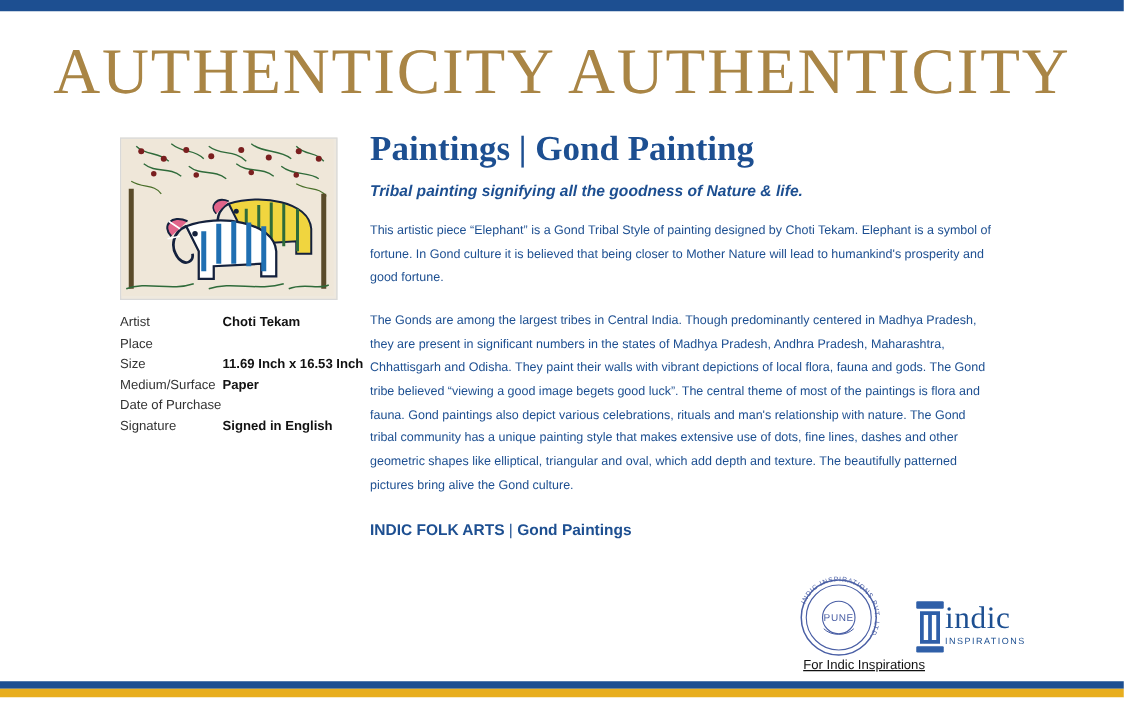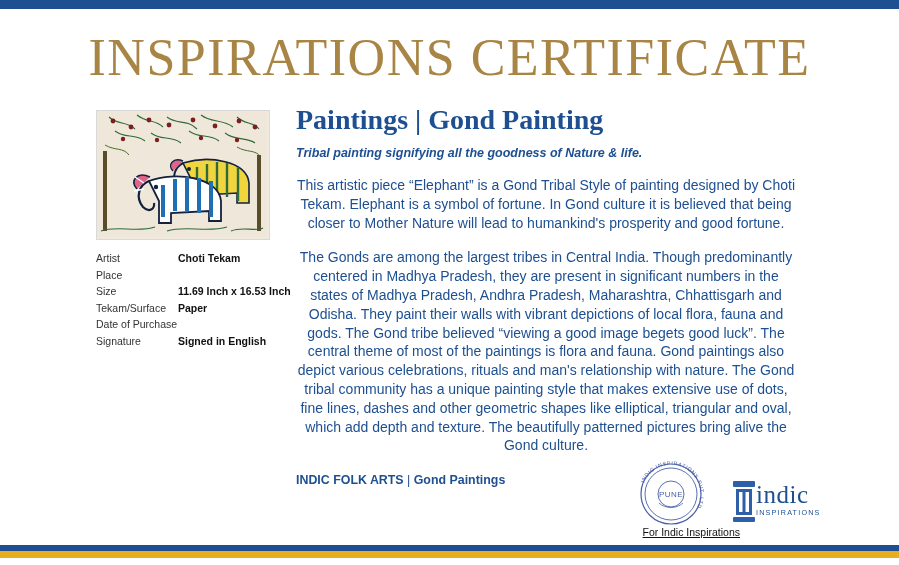--- a/index.html
+++ b/index.html
@@ -122,25 +122,25 @@
     line-height: 32px;
   }
   .tagline {
     font-size: 12.5px;
     font-style: italic;
     font-weight: bold;
     color: #1d4f91;
     margin: 0 0 16px 0;
   }
   .para {
-    font-size: 14px;
+    font-size: 10px;
     line-height: 18.8px;
     color: #1d4f91;
     margin: 0 0 16px 0;
-    text-align: center;
+    text-align: left;
   }
   .footer-line {
     font-size: 12.4px;
     color: #1d4f91;
     margin-top: 18px;
   }
   .footer-line b { font-weight: bold; }
 
   
   .seal {
@@ -186,21 +186,21 @@
     margin-top: 1px;
   }
 </style>
 </head>
 <body>
 
 <div class="page">
 
   <div class="top-bar"></div>
 
-  <div class="cert-title">INSPIRATIONS CERTIFICATE</div>
+  <div class="cert-title">AUTHENTICITY AUTHENTICITY</div>
 
   <div class="art-box">
     <svg class="art-svg" width="170" height="126" viewBox="0 0 170 126">
       <rect x="0" y="0" width="170" height="126" fill="#efe7d9"></rect>
 
       <g stroke="#2f6b3a" stroke-width="1.1" fill="none">
         <path d="M12 6 C20 14, 30 10, 38 18"></path>
         <path d="M40 4 C50 12, 58 8, 66 16"></path>
         <path d="M70 6 C80 14, 90 8, 100 18"></path>
         <path d="M104 4 C114 12, 126 8, 136 16"></path>
@@ -275,21 +275,21 @@
       <div class="v">Choti Tekam</div>
     </div>
     <div class="row">
       <div class="k">Place</div>
     </div>
     <div class="row">
       <div class="k">Size</div>
       <div class="v">11.69 Inch x 16.53 Inch</div>
     </div>
     <div class="row">
-      <div class="k">Tekam/Surface</div>
+      <div class="k">Medium/Surface</div>
       <div class="v">Paper</div>
     </div>
     <div class="row">
       <div class="k">Date of Purchase</div>
       <div class="v"></div>
     </div>
     <div class="row">
       <div class="k">Signature</div>
       <div class="v">Signed in English</div>
     </div>

